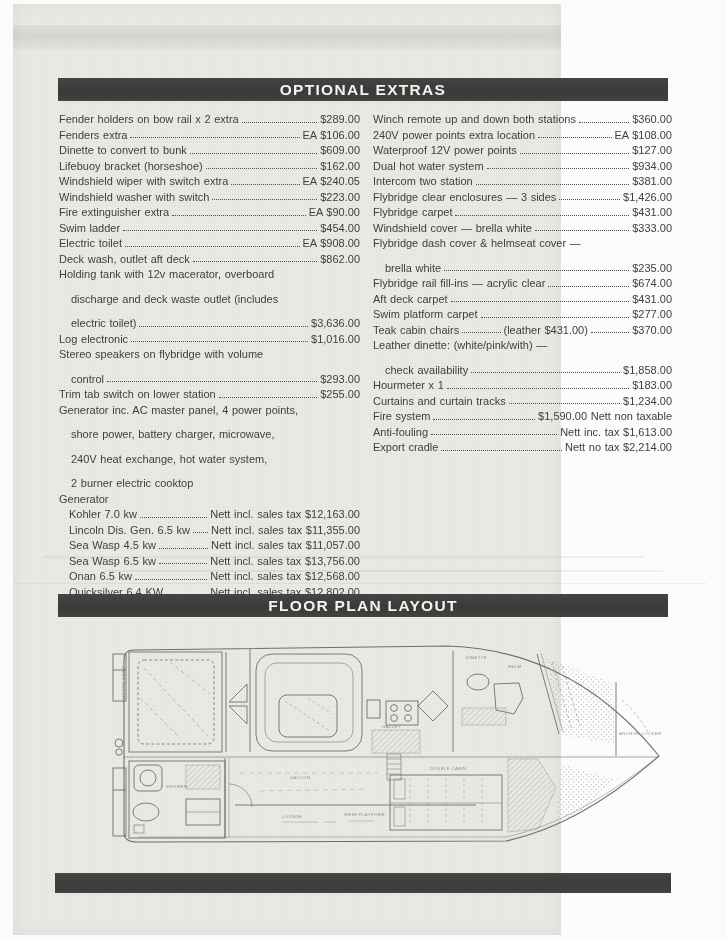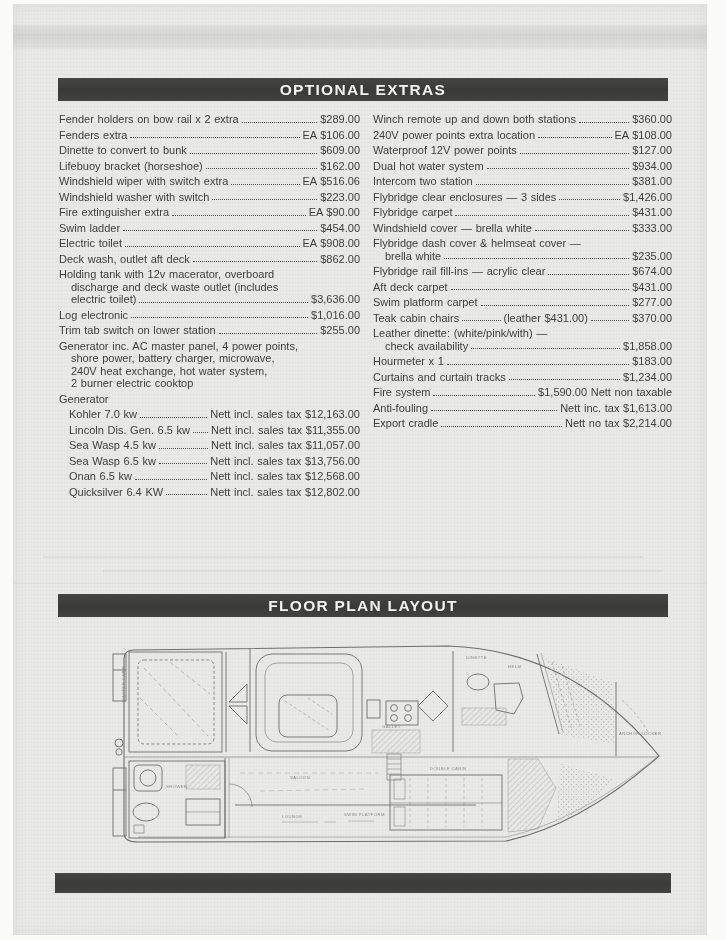--- a/index.html
+++ b/index.html
@@ -3,21 +3,21 @@
 <meta charset="utf-8">
 <style>
   html,body{margin:0;padding:0;}
   body{
     width:726px;height:940px;position:relative;
     background:#fbfbfa;
     font-family:"Liberation Sans",sans-serif;
     overflow:hidden;
   }
   .page{
-    position:absolute;left:13px;top:4px;width:694px;height:931px;
+    position:absolute;left:13px;top:4px;width:548px;height:931px;
     background:#e9e9e6;
     background-image:
       repeating-linear-gradient(0deg, rgba(0,0,0,.014) 0 1px, rgba(0,0,0,0) 1px 4px),
       repeating-linear-gradient(90deg, rgba(0,0,0,.010) 0 1px, rgba(0,0,0,0) 1px 3px);
     box-shadow:inset 0 0 18px rgba(0,0,0,.05);
   }
   .topband{
     position:absolute;left:0;top:21px;width:100%;height:24px;
     background:linear-gradient(180deg, rgba(110,110,110,.08), rgba(110,110,110,.16) 45%, rgba(110,110,110,.06));
   }
@@ -40,21 +40,21 @@
     position:absolute;top:109px;font-size:11px;line-height:12.5px;
     color:#3e3e3e;word-spacing:.6px;
   }
   #col-left{left:46px;width:301px;}
   #col-right{left:360px;width:299px;}
   .item{margin-bottom:3px;}
   .gap{margin-top:27px;}
   .row{display:flex;align-items:flex-end;}
   .lab{white-space:nowrap;}
   .line{white-space:nowrap;}
-  .cont{padding-left:12px;}
+  .cont{padding-left:12px;margin-top:12px;}
   .indent .row{padding-left:10px;}
   .leader{
     flex:1 1 auto;min-width:3px;
     border-bottom:1.6px dotted #4f4f4f;
     margin:0 3px 3px;
   }
   .price{white-space:nowrap;}
   #floorplan{
     position:absolute;left:97px;top:634px;width:560px;height:215px;
     opacity:.88;
@@ -105,21 +105,21 @@
         <div class="row">
           <span class="lab">Lifebuoy bracket (horseshoe)</span>
           <span class="leader"></span>
           <span class="price">$162.00</span>
         </div>
       </div>
       <div class="item">
         <div class="row">
           <span class="lab">Windshield wiper with switch extra</span>
           <span class="leader"></span>
-          <span class="price">EA $516.06</span>
+          <span class="price">EA $240.05</span>
         </div>
       </div>
       <div class="item">
         <div class="row">
           <span class="lab">Windshield washer with switch</span>
           <span class="leader"></span>
           <span class="price">$223.00</span>
         </div>
       </div>
       <div class="item">
@@ -157,20 +157,28 @@
           <span class="lab">electric toilet)</span>
           <span class="leader"></span>
           <span class="price">$3,636.00</span>
         </div>
       </div>
       <div class="item">
         <div class="row">
           <span class="lab">Log electronic</span>
           <span class="leader"></span>
           <span class="price">$1,016.00</span>
+        </div>
+      </div>
+      <div class="item">
+        <div class="line">Stereo speakers on flybridge with volume</div>
+        <div class="row cont">
+          <span class="lab">control</span>
+          <span class="leader"></span>
+          <span class="price">$293.00</span>
         </div>
       </div>
       <div class="item">
         <div class="row">
           <span class="lab">Trim tab switch on lower station</span>
           <span class="leader"></span>
           <span class="price">$255.00</span>
         </div>
       </div>
       <div class="item">

